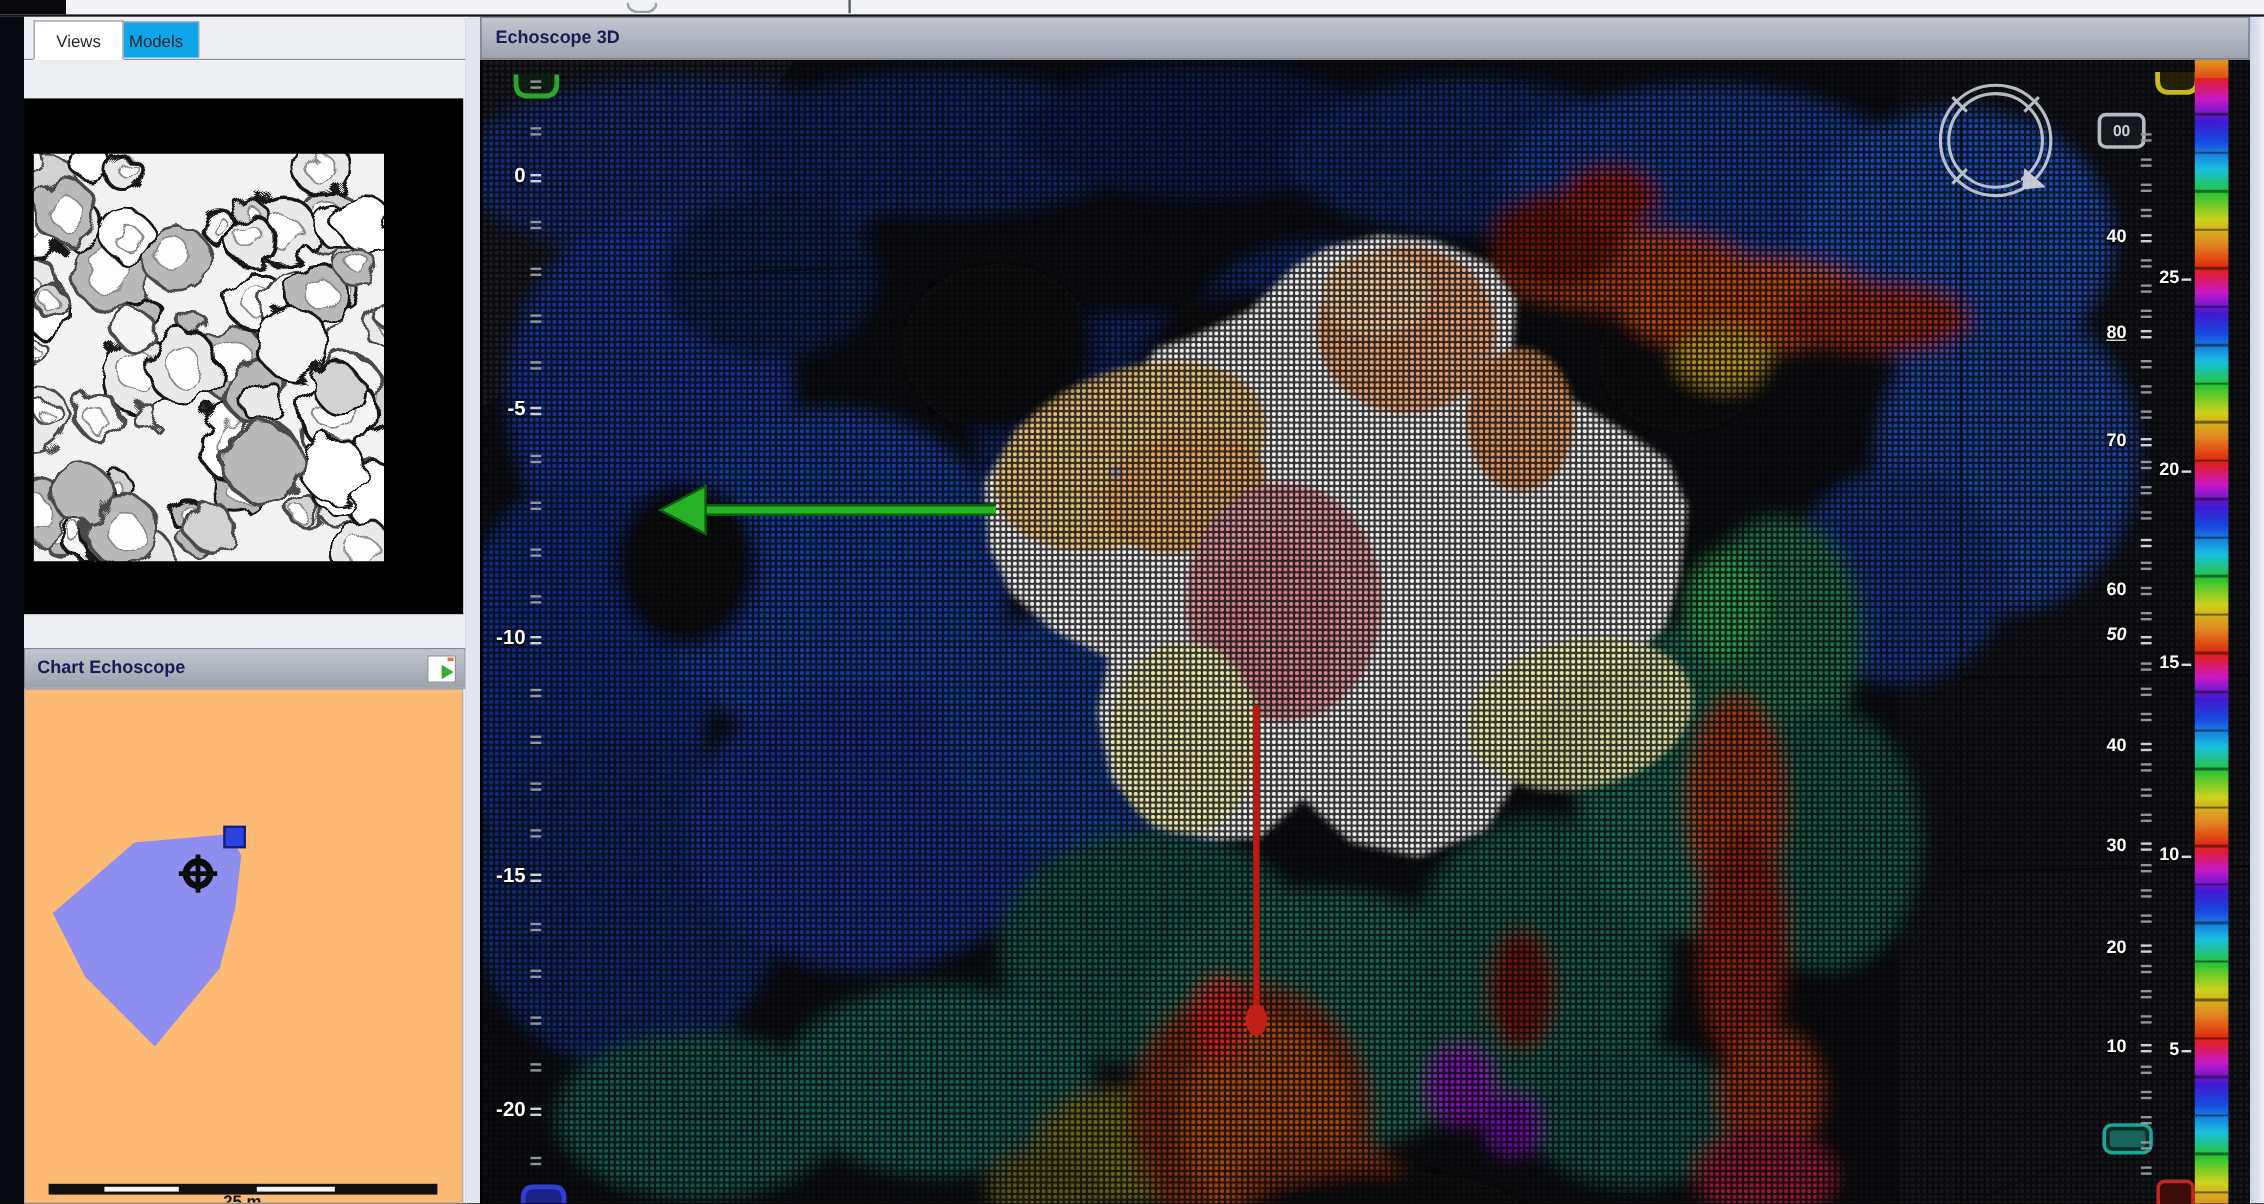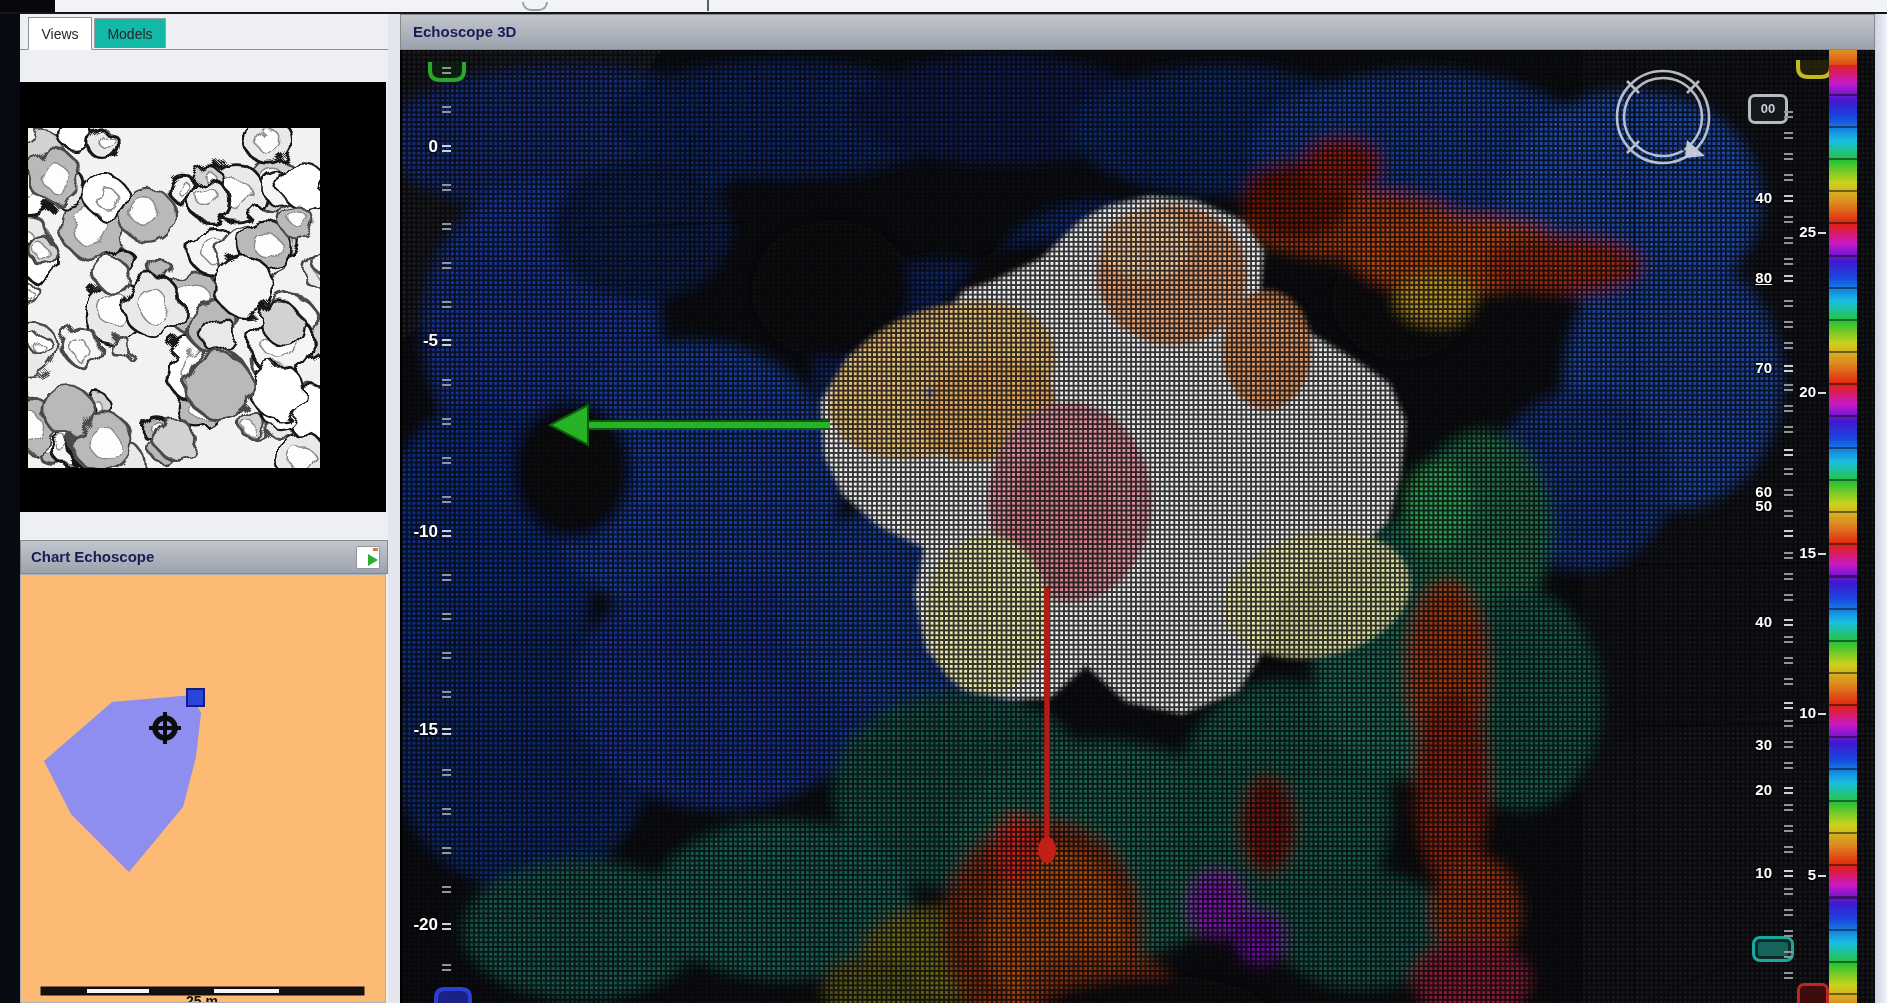--- a/index.html
+++ b/index.html
@@ -11,21 +11,21 @@
   .topstrip .corner{position:absolute;left:0;top:0;width:55px;height:12px;background:#07080d}
   .topstrip .grip{position:absolute;left:522px;top:2px;width:22px;height:7px;border:2px solid #98a0aa;border-top:none;border-radius:0 0 9px 9px}
   .topstrip .vtick{position:absolute;left:707px;top:0;width:2px;height:11px;background:#5a5f66}
 
   
   .leftrail{position:absolute;left:0;top:14px;width:20px;height:989px;background:#080a12}
   .sidebar{position:absolute;left:20px;top:14px;width:368px;height:989px;background:#edeff2;border-right:1px solid #aab0b8}
   .tabrow{position:absolute;left:0;top:2px;width:368px;height:33px;border-bottom:1px solid #8d9097}
   .tab{position:absolute;top:2px;height:30px;box-sizing:border-box;text-align:center;font-size:14px;color:#23262c;line-height:30px;cursor:default}
   .tab.active{background:#fff;border:1px solid #8d9097;border-bottom:1px solid #fff;top:1px;height:33px;z-index:2;line-height:32px}
-  .tab.inactive{background:#14b8a6;border:1px solid #9ba0a8;border-bottom:none}
+  .tab.inactive{background:#0ea5e9;border:1px solid #9ba0a8;border-bottom:none}
   .panelhdr{position:absolute;left:0;width:368px;height:34px;box-sizing:border-box;
             background:linear-gradient(#c2c6cd,#9ca2ac);border:1px solid #85898f;
             color:#1a1b57;font-weight:bold;font-size:15px;line-height:32px;padding-left:10px}
   .popout{position:absolute;right:7px;top:5px;width:22px;height:21px;background:#fff;border:1px solid #8f959c;border-radius:2px}
   .po-dot{position:absolute;right:1px;top:1px;width:5px;height:3px;background:#e0764a}
   .po-arrow{position:absolute;right:1px;bottom:2px;width:0;height:0;border-left:10px solid #2fae2f;border-top:6px solid transparent;border-bottom:6px solid transparent}
   .p2dbody{position:absolute;left:0;top:68px;width:366px;height:430px;background:#000}
   .sonarwrap{position:absolute;left:8px;top:46px;width:292px;height:340px;overflow:hidden;background:#000}
   .gap1{position:absolute;left:0;top:498px;width:366px;height:28px;background:#edeff2}
   .chartbody{position:absolute;left:0;top:560px;width:366px;height:429px;background:#fdba74;border:1px solid #aab0b8;box-sizing:border-box}
@@ -77,21 +77,21 @@
 <div class="topstrip">
   <div class="corner"></div>
   <div class="grip"></div>
   <div class="vtick"></div>
 </div>
 
 <div class="leftrail"></div>
 
 <div class="sidebar">
   <div class="tabrow">
-    <div class="tab active" style="left:8px;width:64px">Views</div>
+    <div class="tab active" style="left:8px;width:75px">Views</div>
     <div class="tab inactive" style="left:74px;width:72px">Models</div>
   </div>
 
 
   <div class="p2dbody">
     <div class="sonarwrap">
       <svg id="sonar" width="292" height="340" xmlns="http://www.w3.org/2000/svg">
         <defs>
           <filter id="warp" x="-15%" y="-15%" width="130%" height="130%">
             <feTurbulence type="fractalNoise" baseFrequency="0.045" numOctaves="2" seed="7" result="t"></feTurbulence>
@@ -468,23 +468,23 @@
     <div class="tk" style="left: 1382px; top: 922px;"></div>
     <div class="axlbl left" style="top: 87px;">0</div>
     <div class="axlbl left" style="top: 281px;">-5</div>
     <div class="axlbl left" style="top: 472px;">-10</div>
     <div class="axlbl left" style="top: 670px;">-15</div>
     <div class="axlbl left" style="top: 865px;">-20</div>
     <div class="axlbl inner" style="top: 139px;">40</div>
     <div class="axlbl inner" style="top: 219px; text-decoration: underline;">80</div>
     <div class="axlbl inner" style="top: 309px;">70</div>
     <div class="axlbl inner" style="top: 393px; margin-top: 40px;">60</div>
-    <div class="axlbl inner" style="top: 447px;">50</div>
+    <div class="axlbl inner" style="top: 470px; font-style: italic;">50</div>
     <div class="axlbl inner" style="top: 563px;">40</div>
-    <div class="axlbl inner" style="top: 646px; margin-top: 40px;">30</div>
+    <div class="axlbl inner" style="top: 646px;">30</div>
     <div class="axlbl inner" style="top: 731px;">20</div>
     <div class="axlbl inner" style="top: 814px;">10</div>
     <div class="axlbl outer" style="top: 173px;">25</div>
     <div class="otick" style="top: 182px;"></div>
     <div class="axlbl outer" style="top: 333px;">20</div>
     <div class="otick" style="top: 342px;"></div>
     <div class="axlbl outer" style="top: 494px;">15</div>
     <div class="otick" style="top: 503px;"></div>
     <div class="axlbl outer" style="top: 654px;">10</div>
     <div class="otick" style="top: 663px;"></div>

